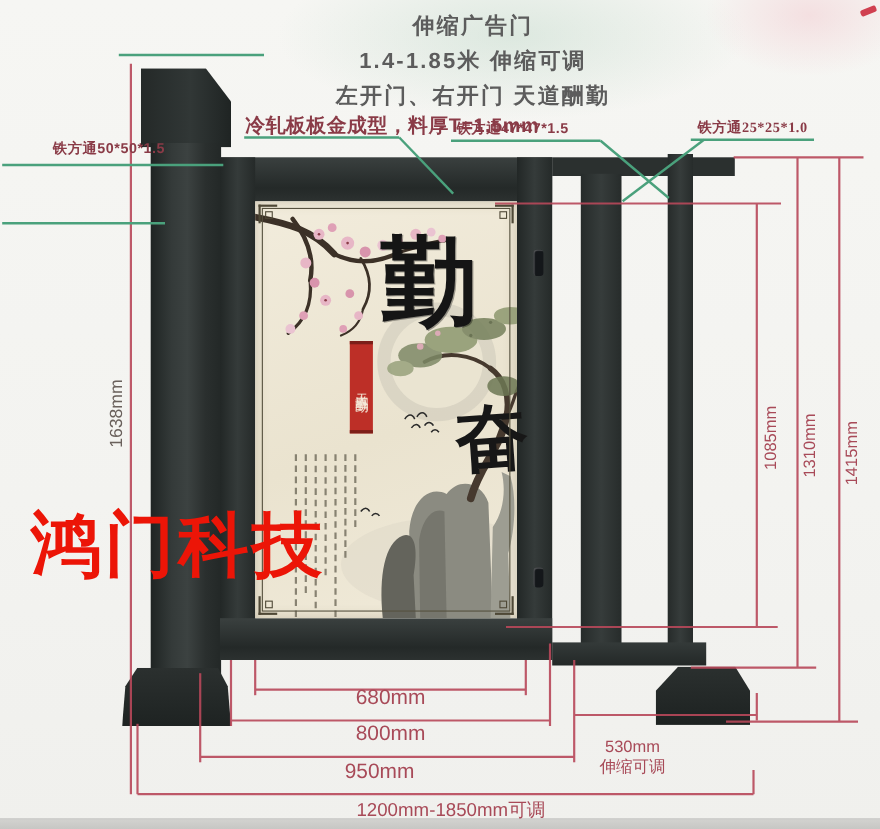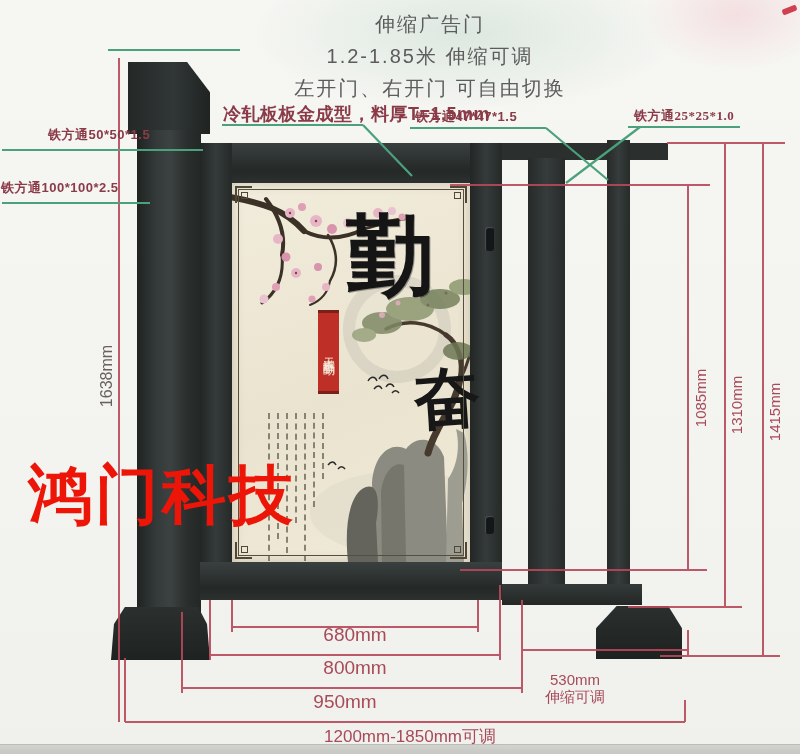--- a/index.html
+++ b/index.html
@@ -50,21 +50,21 @@
   .textcols{left:36px;top:230px;width:70px;height:150px;}
   .textcols span{display:inline-block;width:0;border-left:2px dashed #6f6a5a;margin-right:7px;vertical-align:top;opacity:.8;}
   
   .callout{z-index:6;color:#8a3b47;font-weight:bold;font-size:13px;letter-spacing:.5px;white-space:nowrap;}
   .lbl-50{left:4px;top:126px;margin-left:44px;}
   .lbl-100{left:1px;top:179px;}
   .lbl-cold{left:223px;top:102px;font-size:18px;}
   .lbl-47{left:415px;top:108px;}
   .lbl-25{left:634px;top:107px;font-family:Liberation Serif, serif;}
   
-  .title-block{left:230px;top:8px;width:400px;text-align:center;z-index:6;color:#5c5c5c;font-weight:400;}
+  .title-block{left:230px;top:8px;width:400px;text-align:center;z-index:6;color:#5c5c5c;font-weight:700;}
   .title-block div{font-size:20px;letter-spacing:2px;line-height:32px;}
   
   .dim{z-index:6;color:#a84a58;font-size:19px;text-align:center;white-space:nowrap;}
   .d680{left:290px;top:624px;width:130px;}
   .d800{left:290px;top:657px;width:130px;}
   .d950{left:280px;top:691px;width:130px;}
   .d1200{left:265px;top:725px;width:290px;font-size:17px;}
   .d530{left:535px;top:671px;width:80px;font-size:15px;}
   .d530b{left:528px;top:688px;width:94px;font-size:15px;}
   .vdim{z-index:6;width:80px;height:18px;text-align:center;font-size:15px;color:#a84a58;transform:rotate(-90deg);white-space:nowrap;}
@@ -237,26 +237,25 @@
       <line x1="363" y1="125" x2="412" y2="176"></line>
       <line x1="410" y1="128" x2="546" y2="128"></line>
       <line x1="546" y1="128" x2="608" y2="180"></line>
       <line x1="628" y1="127" x2="740" y2="127"></line>
       <line x1="640" y1="127" x2="566" y2="183"></line>
     </g>
   </svg>
 
   <div class="abs title-block">
     <div>伸缩广告门</div>
-    <div>1.2-1.85米 伸缩可调</div>
-    <div>左开门、右开门 可自由切换</div>
+    <div>1.4-1.85米 伸缩可调</div>
+    <div>左开门、右开门 天道酬勤</div>
   </div>
 
   <div class="abs callout lbl-50">铁方通50*50*1.5</div>
-  <div class="abs callout lbl-100">铁方通100*100*2.5</div>
   <div class="abs callout lbl-cold">冷轧板板金成型，料厚T=1.5mm</div>
   <div class="abs callout lbl-47">铁方通47*47*1.5</div>
   <div class="abs callout lbl-25">铁方通25*25*1.0</div>
 
   <div class="abs vdim d1638">1638mm</div>
   <div class="abs vdim d1085">1085mm</div>
   <div class="abs vdim d1310">1310mm</div>
   <div class="abs vdim d1415">1415mm</div>
 
   <div class="abs dim d680">680mm</div>

